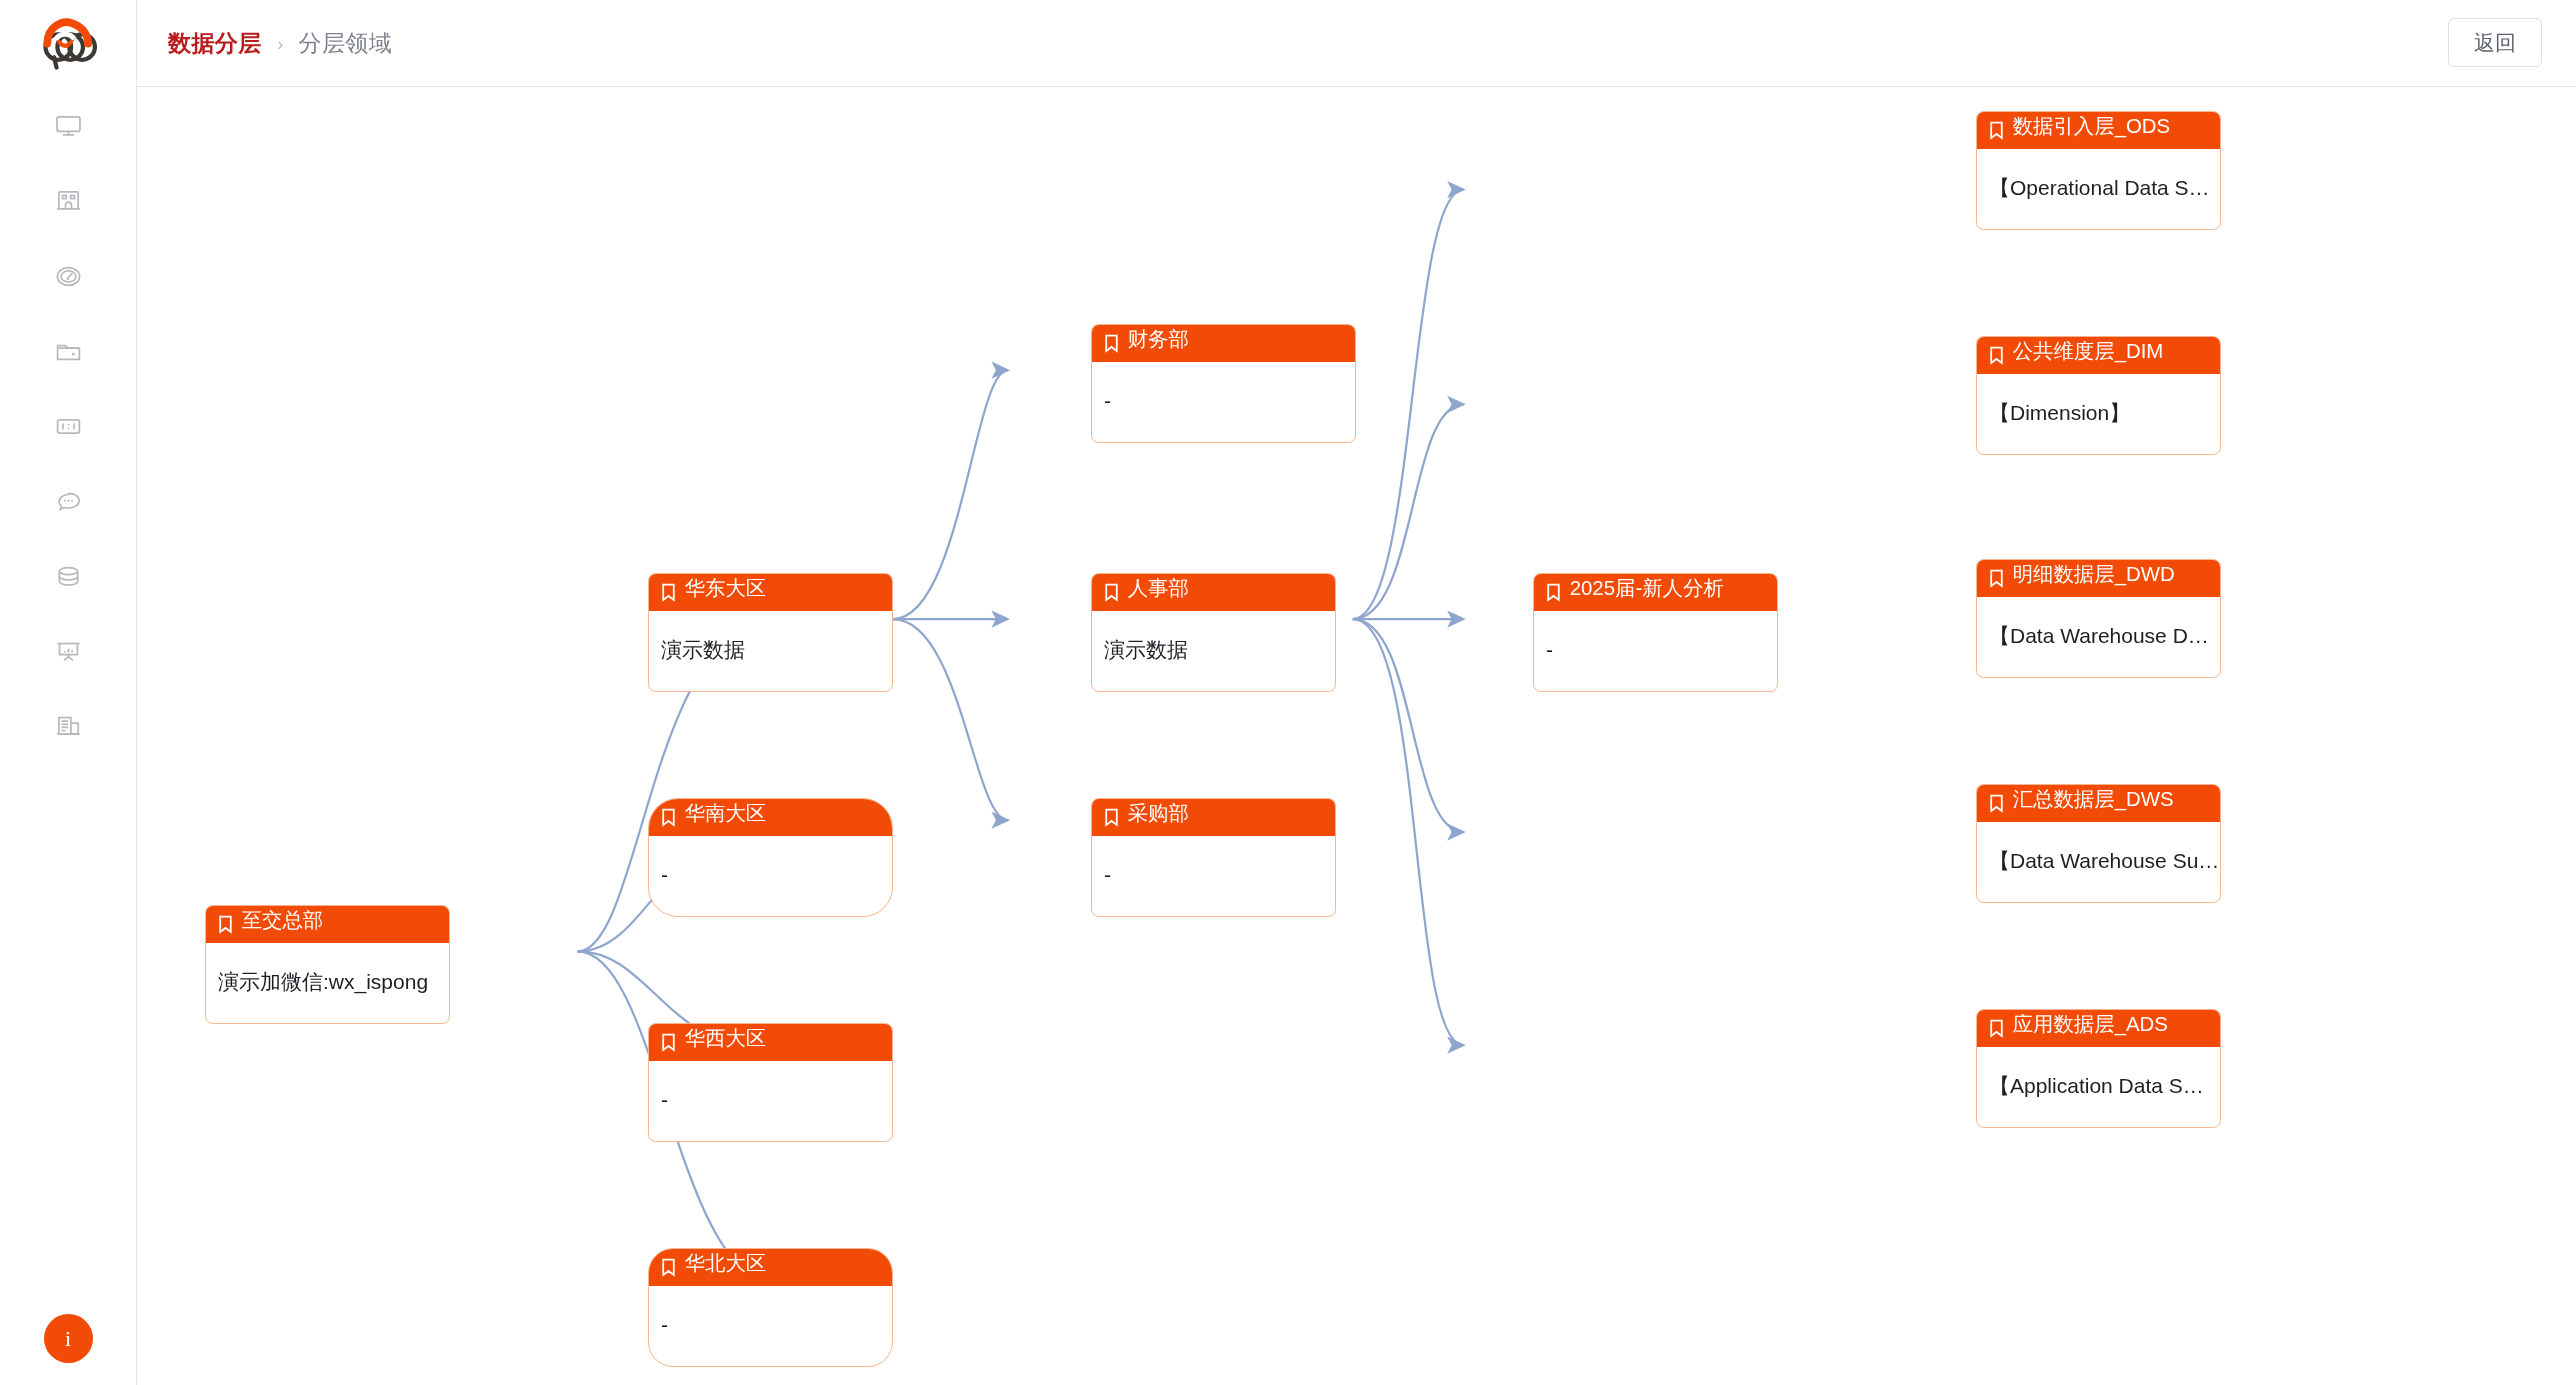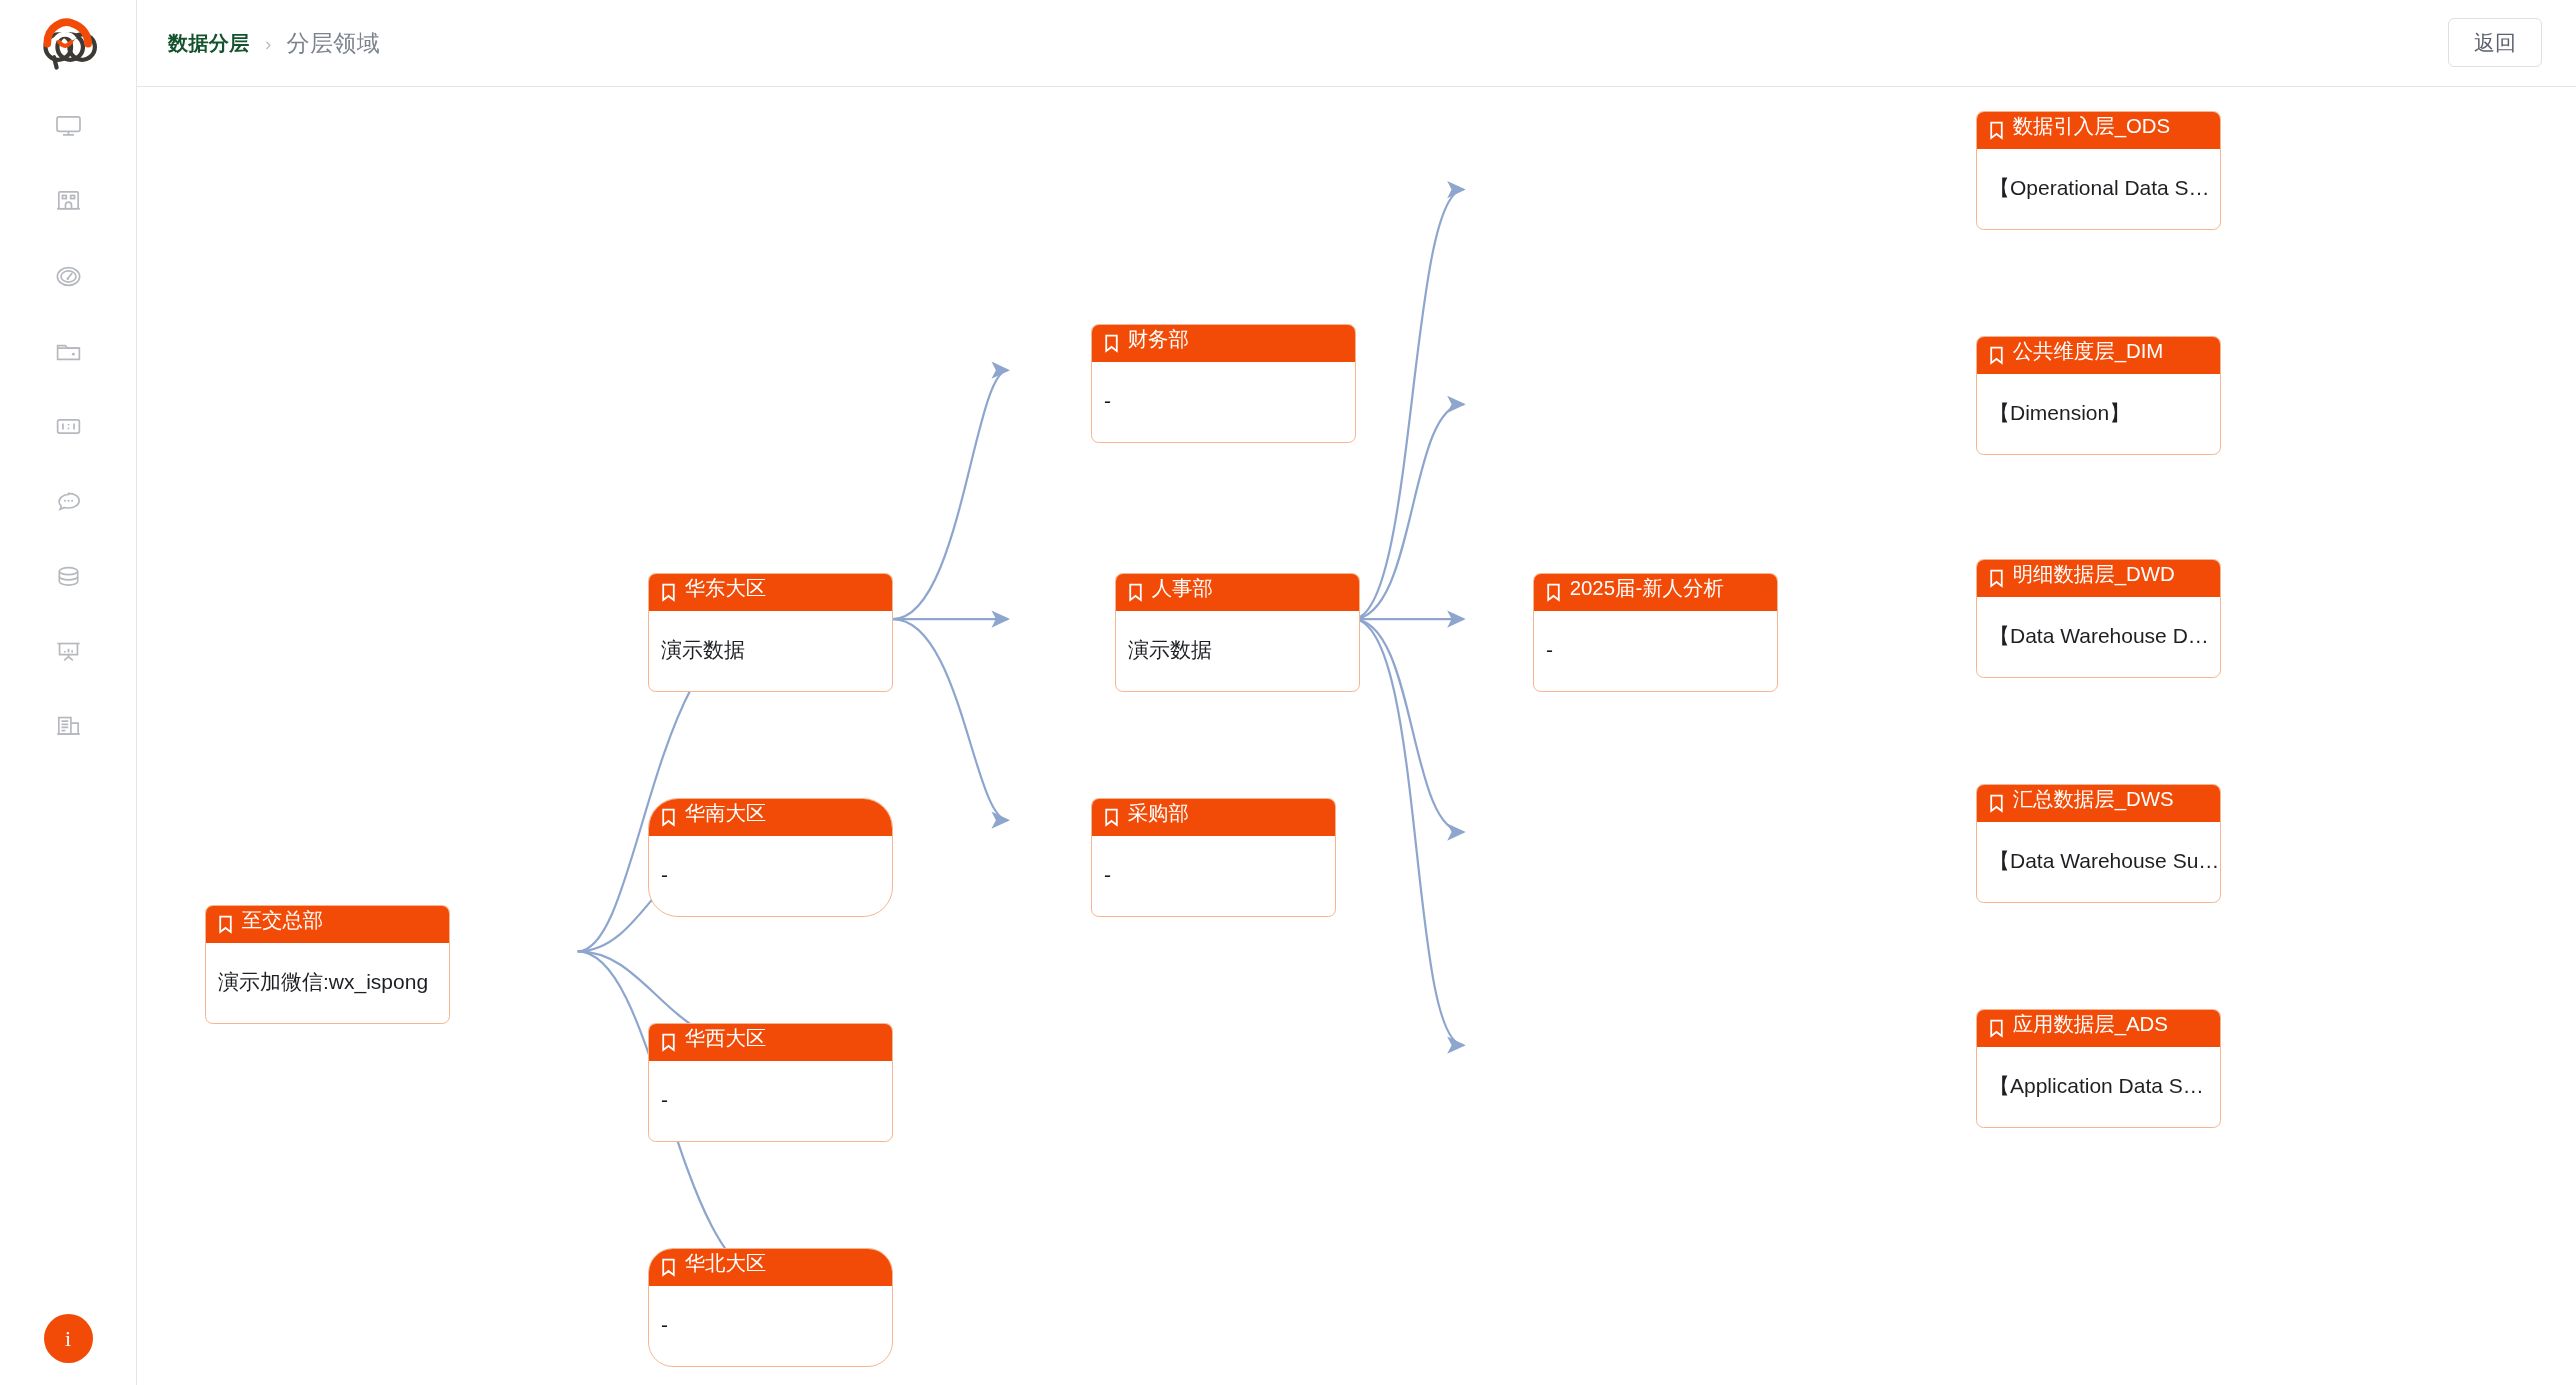--- a/index.html
+++ b/index.html
@@ -43,21 +43,21 @@
   
   .topbar {
     position: absolute; left: 137px; top: 0;
     width: 2439px; height: 87px;
     background: #ffffff;
     border-bottom: 1.7px solid #e2e5ea;
     display: flex; align-items: center;
   }
   .crumbs { display: flex; align-items: center; margin-left: 31px; }
   .crumb-current {
-    font-size: 20px; font-weight: bold; color: #14532d; letter-spacing: 0.4px;
+    font-size: 23px; font-weight: bold; color: #b91c1c; letter-spacing: 0.4px;
   }
   .crumb-sep { margin: 0 15.3px; color: #b9bec7; font-size: 19px; line-height: 1; }
   .crumb-sub { font-size: 23px; color: #7d838e; letter-spacing: 0.4px; }
   .back-btn {
     position: absolute; right: 34px; top: 18px;
     width: 94px; height: 49px;
     border: 1.7px solid #dcdfe6; border-radius: 6px;
     background: #ffffff; color: #5c626d;
     font-size: 21px; font-family: "Liberation Sans", sans-serif;
     display: flex; align-items: center; justify-content: center;
@@ -326,21 +326,21 @@
         <span class="bm">
           <svg width="17" height="19" viewBox="0 0 16 18" fill="none" stroke="#ffffff" stroke-width="1.7">
               <path d="M3 1.6h10v14.4L8 12.3 3 16z"></path>
             </svg>
         </span>
         <span class="node-title">财务部</span>
       </div>
       <div class="node-body dash">-</div>
     </div>
 
-    <div class="node" style="left:952px; top:484px; width:245px; height:119px;margin-left:24px;">
+    <div class="node" style="left:952px; top:484px; width:245px; height:119px;">
       <div class="node-head">
         <span class="bm">
           <svg width="17" height="19" viewBox="0 0 16 18" fill="none" stroke="#ffffff" stroke-width="1.7">
               <path d="M3 1.6h10v14.4L8 12.3 3 16z"></path>
             </svg>
         </span>
         <span class="node-title">人事部</span>
       </div>
       <div class="node-body">演示数据</div>
     </div>

